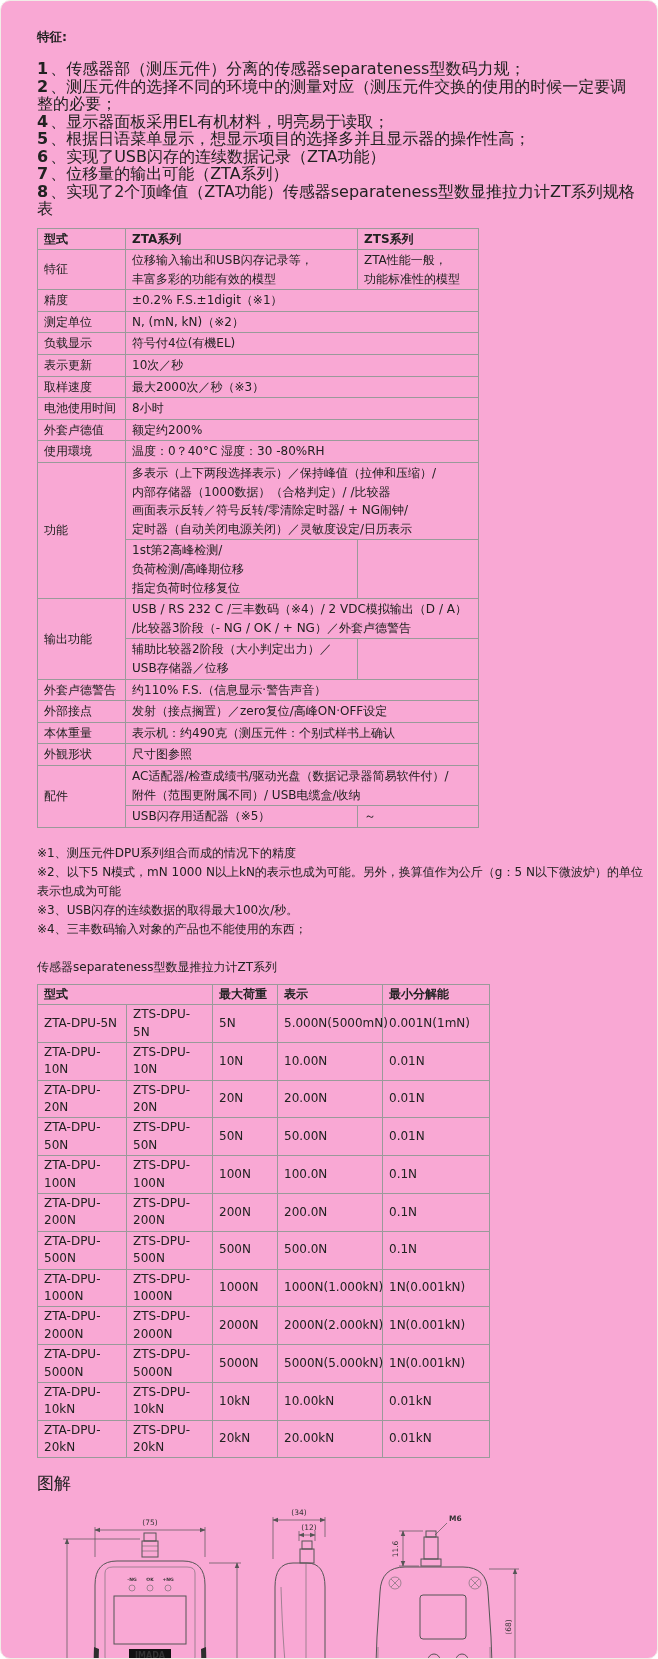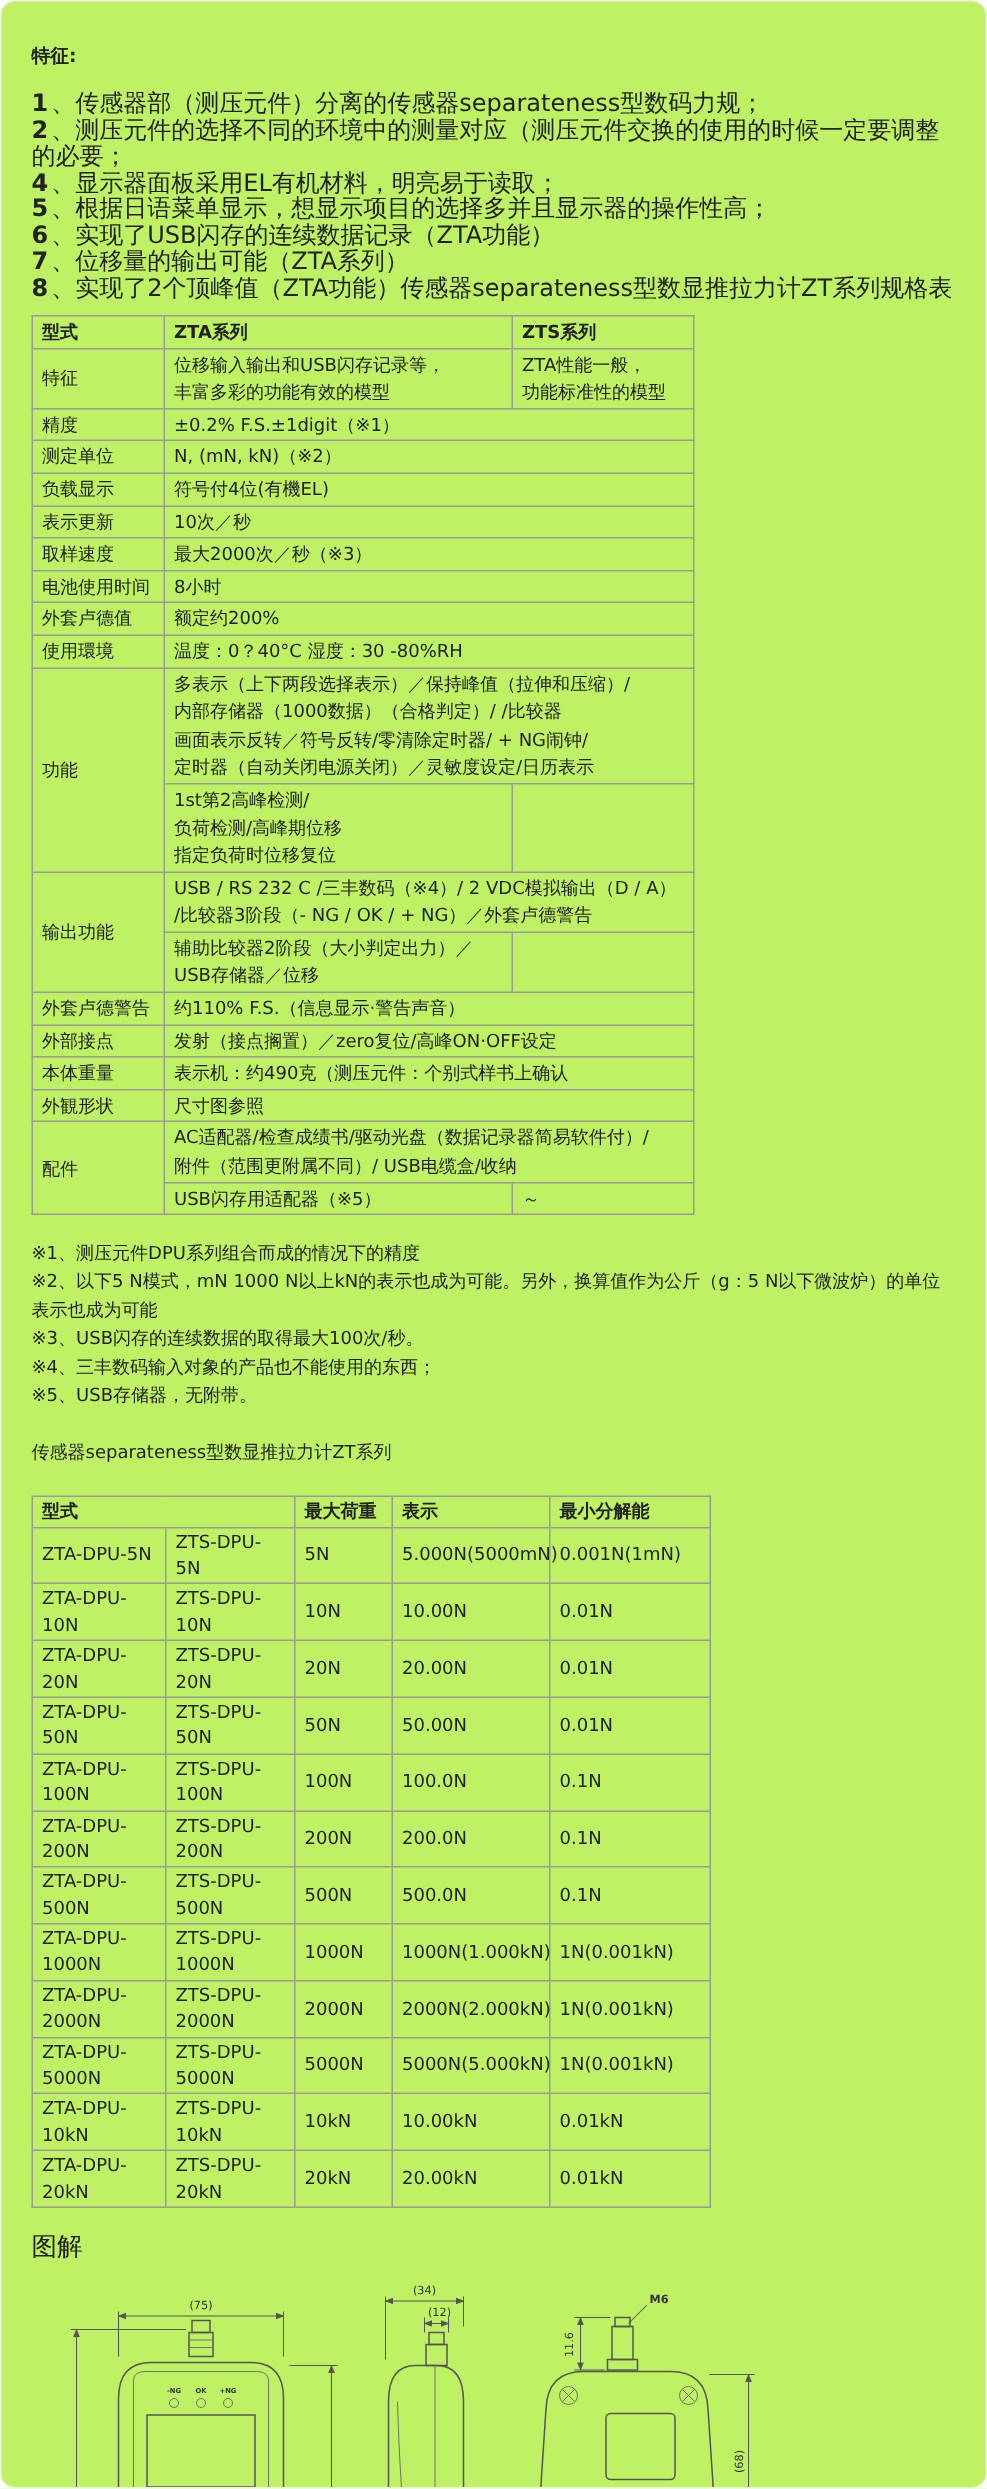--- a/index.html
+++ b/index.html
@@ -1,32 +1,32 @@
 <!DOCTYPE html>
 <html><head>
 <meta charset="utf-8">
 <style>
   * { box-sizing: border-box; }
   html,body { margin:0; padding:0; background:#fff; }
   body { font-family:"DejaVu Sans","Liberation Sans",sans-serif; color:#222; }
   .page {
-    width:658px; height:1659px; background:#bef264;
+    width:658px; height:1659px; background:#f9a8d4;
     border:1px solid #f1ede7; border-radius:10px;
-    padding:16px 22px 10px 20px; overflow:hidden;
+    padding:16px 22px 10px 36px; overflow:hidden;
   }
   .sec-title { font-size:12.5px; font-weight:bold; margin:12px 0 14px 0; }
   .features { font-size:16px; line-height:17.5px; margin-bottom:4px; }
   .feat .num { font-weight:bold; margin-right:2px; }
   table { border-collapse:collapse; font-size:12px; color:#222; }
   .spec { width:441px; margin-top:10px; table-layout:fixed; }
   .spec th, .spec td { border:1px solid #9a9a9a; padding:1px 6px; line-height:1.55; text-align:left; vertical-align:middle; font-weight:normal; }
   .spec th { font-weight:bold; }
   .ml { white-space:pre-line; }
   .notes { font-size:12px; line-height:19px; margin-top:16px; width:616px; }
-  .caption { font-size:12px; margin:20px 0 20px 0; }
+  .caption { font-size:12px; margin:20px 0 8px 0; }
   .models { width:452px; table-layout:fixed; }
   .models th, .models td { border:1px solid #9a9a9a; padding:1px 6px; line-height:1.45; text-align:left; vertical-align:middle; }
   .models th { font-weight:bold; }
   .diagram-title { font-size:17px; font-weight:normal; margin:14px 0 2px 0; }
   svg text { font-family:"DejaVu Sans","Liberation Sans",sans-serif; fill:#333; }
   .dwg { stroke:#555; fill:none; stroke-width:1; }
   .dwg-thin { stroke:#666; fill:none; stroke-width:0.6; }
   .dim { stroke:#555; stroke-width:0.7; fill:none; }
   .dimtxt { font-size:7.5px; }
   .devtxt { font-size:4.5px; font-weight:bold; }
@@ -149,21 +149,20 @@
       <td>～</td>
     </tr>
   </tbody>
     </table>
 
   <div class="notes">
     <div>※1、测压元件DPU系列组合而成的情况下的精度</div>
     <div>※2、以下5 N模式，mN 1000 N以上kN的表示也成为可能。另外，换算值作为公斤（g：5 N以下微波炉）的单位表示也成为可能</div>
     <div>※3、USB闪存的连续数据的取得最大100次/秒。</div>
     <div>※4、三丰数码输入对象的产品也不能使用的东西；</div>
-    <div>※5、USB存储器，无附带。</div>
   </div>
 
   <div class="caption">传感器separateness型数显推拉力计ZT系列</div>
 
   <table class="models">
     <colgroup>
         <col style="width:89px">
         <col style="width:86px">
         <col style="width:65px">
         <col style="width:105px">

